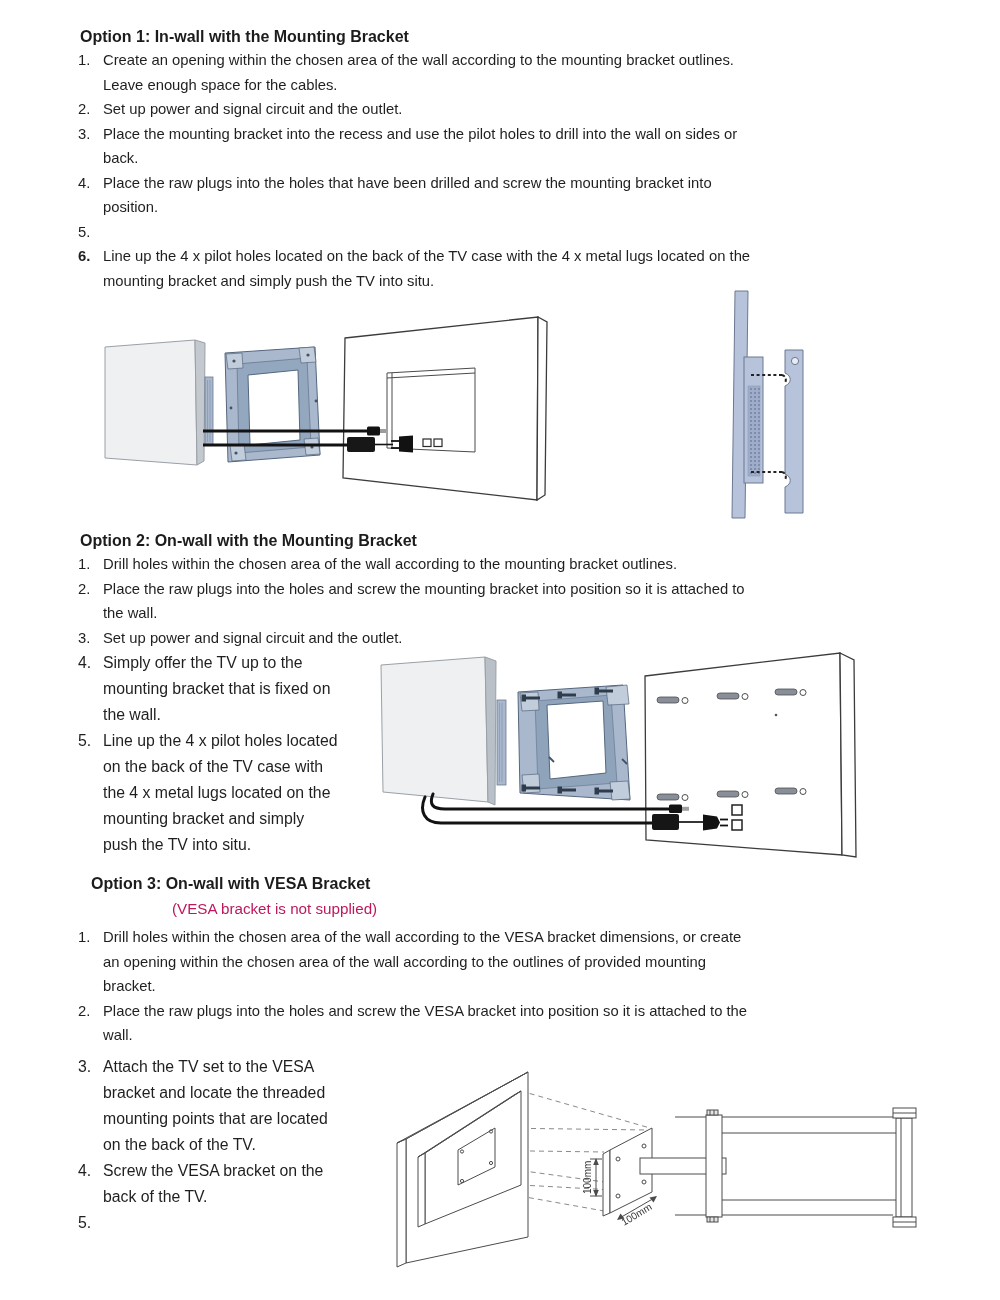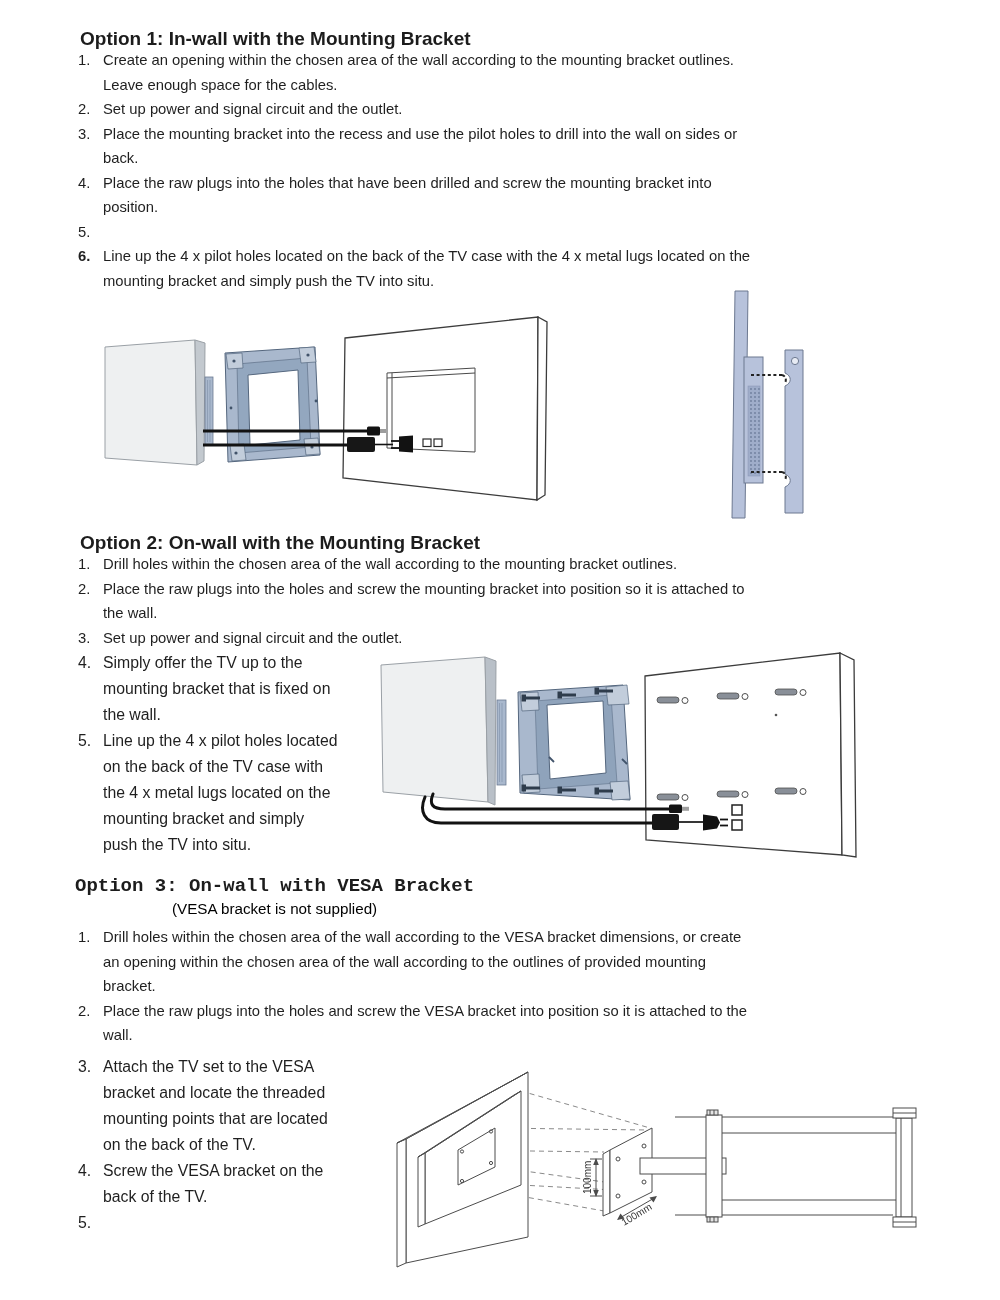--- a/index.html
+++ b/index.html
@@ -1,20 +1,20 @@
 <!DOCTYPE html>
 <html><head>
 <meta charset="utf-8">
 <style>
   html,body{margin:0;padding:0;background:#ffffff;}
   body{width:1000px;height:1300px;position:relative;overflow:hidden;
        font-family:"Liberation Sans",sans-serif;color:#1f1f1f;}
   .page{position:absolute;inset:0;background:#ffffff;}
-  .sec-heading{position:absolute;margin:0;font-size:19px;font-weight:700;color:#1c1c1c;}
-  .note{position:absolute;font-size:15.2px;color:#000000;}
+  .sec-heading{position:absolute;margin:0;font-size:16px;font-weight:700;color:#1c1c1c;}
+  .note{position:absolute;font-size:15.2px;color:#be185d;}
   .list{position:absolute;}
   .row{display:flex;align-items:flex-start;}
   .wide .row{font-size:14.8px;line-height:24.5px;}
   .narrow .row{font-size:15.8px;line-height:26px;}
   .num{flex:0 0 25px;}
   .num.bold{font-weight:700;}
   .txt{white-space:pre-line;}
   svg{position:absolute;display:block;}
   .ln{stroke:#3c3c3c;stroke-width:1.3;}
   .ln2{stroke:#4a4a4a;stroke-width:1;}
@@ -233,21 +233,21 @@
         <line x1="345" y1="176.5" x2="353" y2="176.5" stroke="#121212" stroke-width="1.8"></line>
         <line x1="345" y1="182.5" x2="353" y2="182.5" stroke="#121212" stroke-width="1.8"></line>
       </g>
       <g>
         <rect x="357" y="162" width="10" height="10" fill="#fff" stroke="#222" stroke-width="1.5"></rect>
         <rect x="357" y="177" width="10" height="10" fill="#fff" stroke="#222" stroke-width="1.5"></rect>
       </g>
     </g>
   </svg>
 
-  <h3 class="sec-heading" style="left:75px;top:875px;font-family:Liberation Mono, monospace;">Option 3: On-wall with VESA Bracket</h3>
+  <h3 class="sec-heading" style="left:91px;top:875px;">Option 3: On-wall with VESA Bracket</h3>
   <div class="note" style="left:172px;top:900px;">(VESA bracket is not supplied)</div>
   <div class="list wide" style="left:78px;top:925px;width:880px;">
       <div class="row">
     <span class="num">1.</span>
     <span class="txt">Drill holes within the chosen area of the wall according to the VESA bracket dimensions, or create
 an opening within the chosen area of the wall according to the outlines of provided mounting
 bracket.</span>
   </div>
       <div class="row">
     <span class="num">2.</span>

